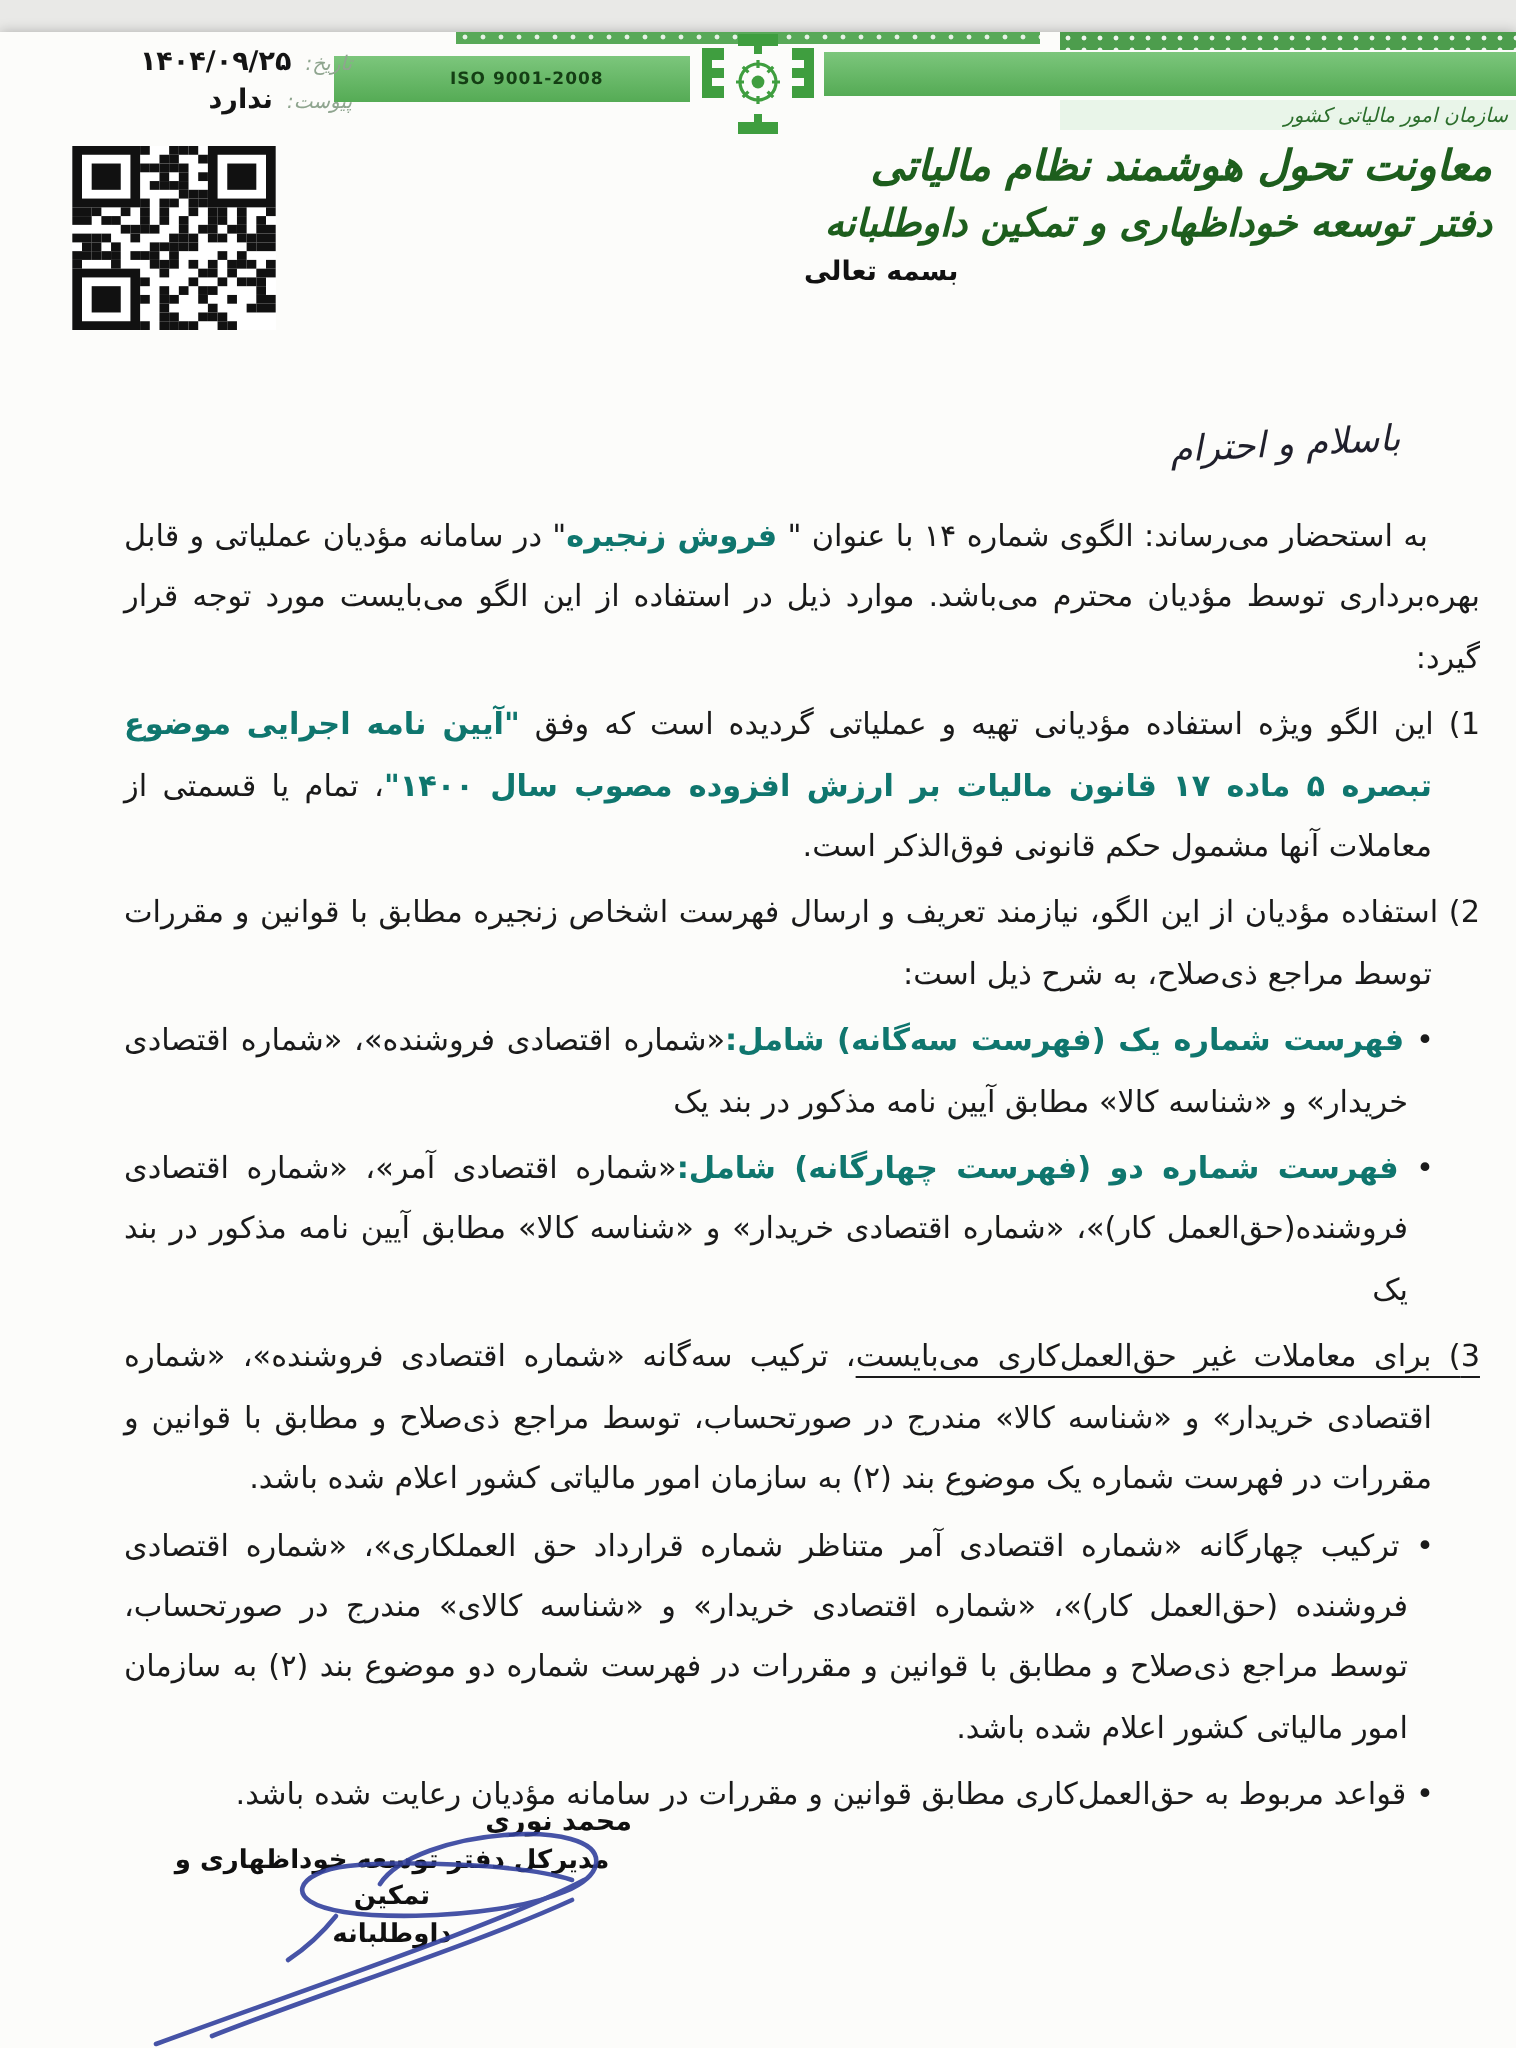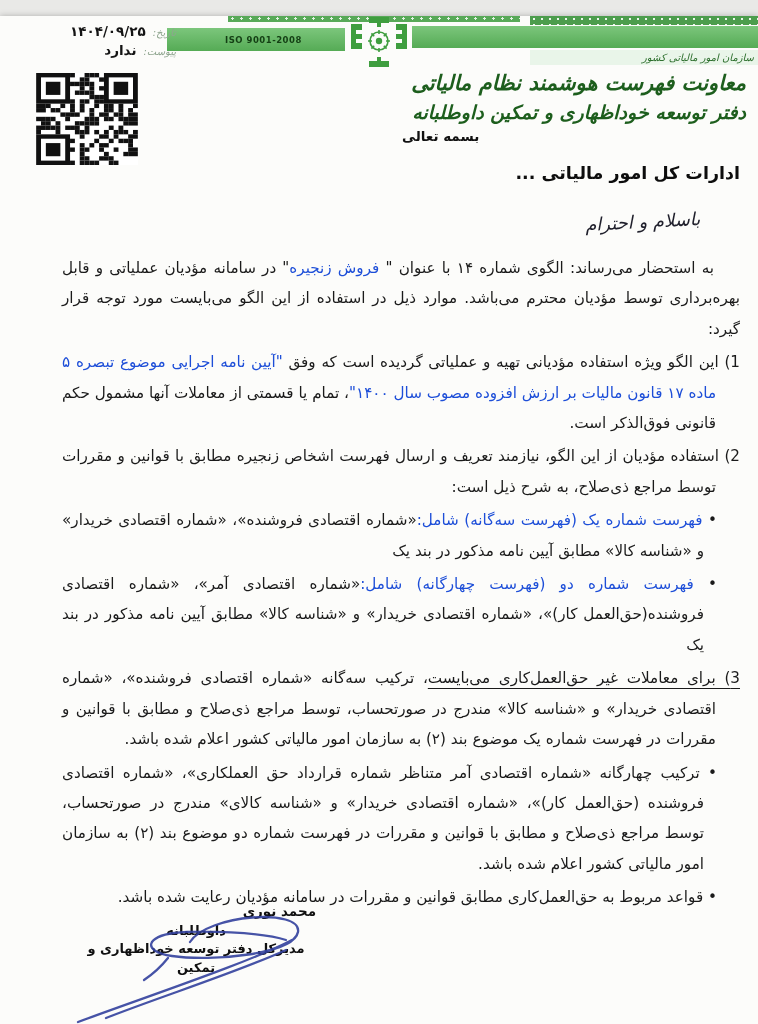--- a/index.html
+++ b/index.html
@@ -39,21 +39,21 @@
   .recipient{position:absolute;right:18px;top:147px;font-size:17.5px;font-weight:bold;color:#0d0d0d;direction:rtl;}
   .salutation{position:absolute;right:58px;top:195px;font-size:18px;font-style:italic;color:#1f1f2b;
     font-family:"DejaVu Serif",serif;transform:rotate(-3deg);}
   
   .body{position:absolute;left:62px;right:18px;top:237px;direction:rtl;text-align:justify;
     font-size:15.2px;line-height:2.0;color:#1a1a1a;}
   .p{margin:0 0 3px 0;}
   .indent{text-indent:26px;}
   .numbered{padding-right:24px;text-indent:-24px;}
   .bullet{padding-right:36px;text-indent:-13px;}
-  .b{font-weight:normal;color:#1d4ed8;}
+  .b{font-weight:bold;color:#0f766e;}
   .u{text-decoration:underline;text-underline-offset:5px;text-decoration-thickness:1px;}
   
   .sig-text{position:absolute;left:76px;top:886px;width:240px;text-align:center;direction:rtl;color:#101010;}
   .sig-text .nm{font-size:13.5px;font-weight:bold;line-height:1.45;text-align:right;}
   .sig-text .tt{font-size:13px;font-weight:bold;line-height:1.45;}
   .sig-ink{position:absolute;left:40px;top:880px;width:310px;height:140px;z-index:5;}
   .smudge{position:absolute;left:58px;top:1016px;width:58px;height:8px;background:#474747;border-radius:2px;opacity:.85;}
 </style>
 </head>
 <body>
@@ -82,21 +82,21 @@
       </g>
     </svg>
   </div>
 
   <div class="bar-right"></div>
   <div class="strip-light-right">
     <span class="org-name">سازمان امور مالیاتی کشور</span>
   </div>
 
   <div class="dept">
-    <div class="l1">معاونت فهرست هوشمند نظام مالیاتی</div>
+    <div class="l1">معاونت تحول هوشمند نظام مالیاتی</div>
     <div class="l2">دفتر توسعه خوداظهاری و تمکین داوطلبانه</div>
   </div>
 
   <div class="meta">
     <div class="row">
       <span class="lbl">تاریخ:</span>
       <span class="val">۱۴۰۴/۰۹/۲۵</span>
     </div>
     <div class="row">
       <span class="lbl">پیوست:</span>
@@ -260,38 +260,37 @@
         <rect x="70.00" y="0.00" width="35.00" height="31.67" fill="#111"></rect>
         <rect x="75.00" y="4.52" width="25.00" height="22.62" fill="#fff"></rect>
         <rect x="80.00" y="9.05" width="15.00" height="13.57" fill="#111"></rect>
         <rect x="0.00" y="63.33" width="35.00" height="31.67" fill="#111"></rect>
         <rect x="5.00" y="67.86" width="25.00" height="22.62" fill="#fff"></rect>
         <rect x="10.00" y="72.38" width="15.00" height="13.57" fill="#111"></rect>
       </svg>
   </div>
 
   <div class="besmele">بسمه تعالی</div>
-  <div class="recipient">ادارات کل امور مالیاتی ...</div>
   <div class="salutation">باسلام و احترام</div>
 
   <div class="body">
     <div class="p indent"><span>به استحضار می‌رساند: الگوی شماره ۱۴ با عنوان " </span><span class="b">فروش زنجیره</span><span>" در سامانه مؤدیان عملیاتی و قابل بهره‌برداری توسط مؤدیان محترم می‌باشد. موارد ذیل در استفاده از این الگو می‌بایست مورد توجه قرار گیرد:</span></div>
     <div class="p numbered"><span>1) این الگو ویژه استفاده مؤدیانی تهیه و عملیاتی گردیده است که وفق </span><span class="b">"آیین نامه اجرایی موضوع تبصره ۵ ماده ۱۷ قانون مالیات بر ارزش افزوده مصوب سال ۱۴۰۰"</span><span>، تمام یا قسمتی از معاملات آنها مشمول حکم قانونی فوق‌الذکر است.</span></div>
     <div class="p numbered"><span>2) استفاده مؤدیان از این الگو، نیازمند تعریف و ارسال فهرست اشخاص زنجیره مطابق با قوانین و مقررات توسط مراجع ذی‌صلاح، به شرح ذیل است:</span></div>
     <div class="p bullet"><span>• </span><span class="b">فهرست شماره یک (فهرست سه‌گانه) شامل:</span><span>«شماره اقتصادی فروشنده»، «شماره اقتصادی خریدار» و «شناسه کالا» مطابق آیین نامه مذکور در بند یک</span></div>
     <div class="p bullet"><span>• </span><span class="b">فهرست شماره دو (فهرست چهارگانه) شامل:</span><span>«شماره اقتصادی آمر»، «شماره اقتصادی فروشنده(حق‌العمل کار)»، «شماره اقتصادی خریدار» و «شناسه کالا» مطابق آیین نامه مذکور در بند یک</span></div>
     <div class="p numbered"><span class="u">3) برای معاملات غیر حق‌العمل‌کاری می‌بایست</span><span>، ترکیب سه‌گانه «شماره اقتصادی فروشنده»، «شماره اقتصادی خریدار» و «شناسه کالا» مندرج در صورتحساب، توسط مراجع ذی‌صلاح و مطابق با قوانین و مقررات در فهرست شماره یک موضوع بند (۲) به سازمان امور مالیاتی کشور اعلام شده باشد.</span></div>
     <div class="p bullet"><span>• </span><span>ترکیب چهارگانه «شماره اقتصادی آمر متناظر شماره قرارداد حق العملکاری»، «شماره اقتصادی فروشنده (حق‌العمل کار)»، «شماره اقتصادی خریدار» و «شناسه کالای» مندرج در صورتحساب، توسط مراجع ذی‌صلاح و مطابق با قوانین و مقررات در فهرست شماره دو موضوع بند (۲) به سازمان امور مالیاتی کشور اعلام شده باشد.</span></div>
     <div class="p bullet"><span>• </span><span>قواعد مربوط به حق‌العمل‌کاری مطابق قوانین و مقررات در سامانه مؤدیان رعایت شده باشد.</span></div>
   </div>
 
   <div class="sig-text">
     <div class="nm">محمد نوری</div>
+    <div class="tt">مدیرکل دفتر توسعه خوداظهاری و تمکین</div>
     <div class="tt">داوطلبانه</div>
-    <div class="tt">مدیرکل دفتر توسعه خوداظهاری و تمکین</div>
   </div>
 
   <div class="sig-ink">
     <svg viewBox="0 0 310 140" xmlns="http://www.w3.org/2000/svg" fill="none" stroke="#33419e" stroke-width="2.3" stroke-linecap="round" opacity="0.9">
       <path d="M150,46 C168,18 262,12 258,36 C254,58 172,66 132,60 C100,55 108,40 134,37 C160,34 222,36 246,44"></path>
       <path d="M252,44 C210,66 120,96 38,126"></path>
       <path d="M246,54 C198,76 122,100 66,122"></path>
       <path d="M128,62 C120,72 110,80 104,84"></path>
     </svg>
   </div>

